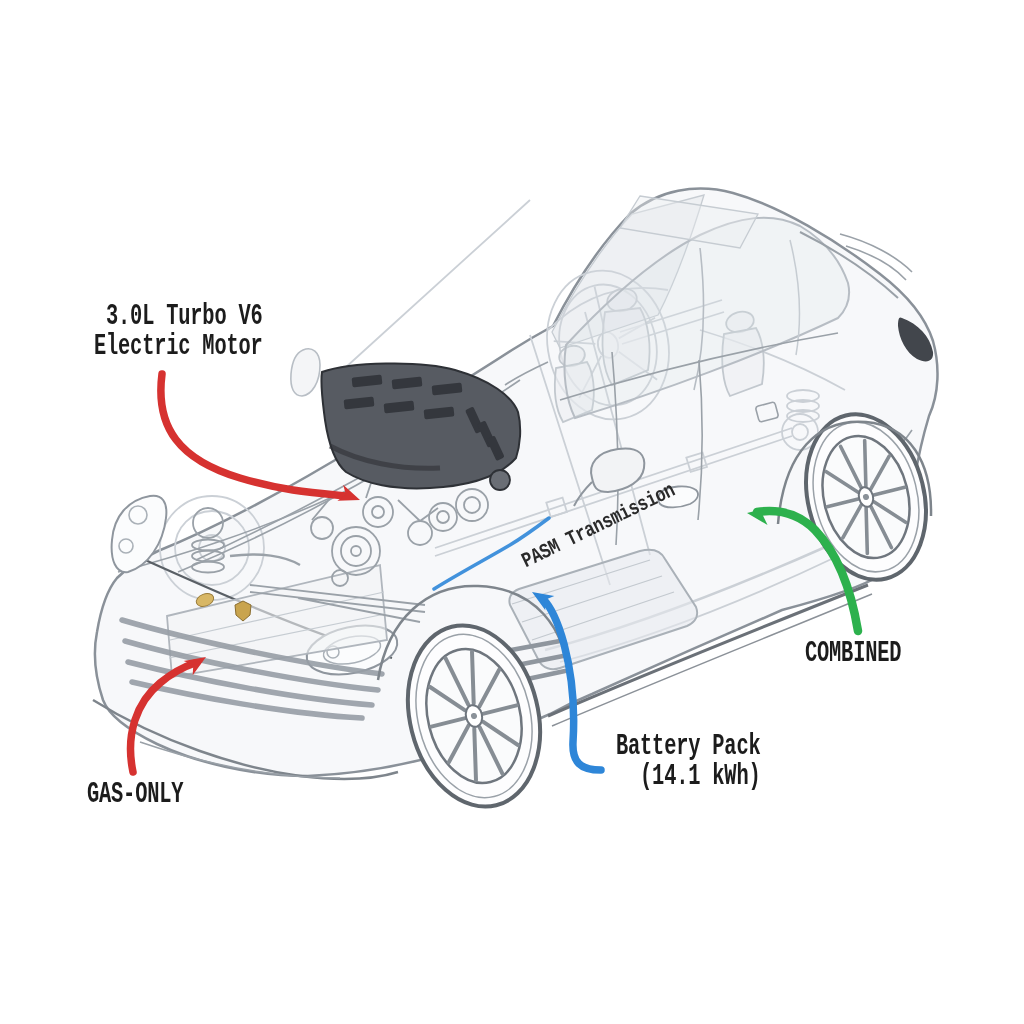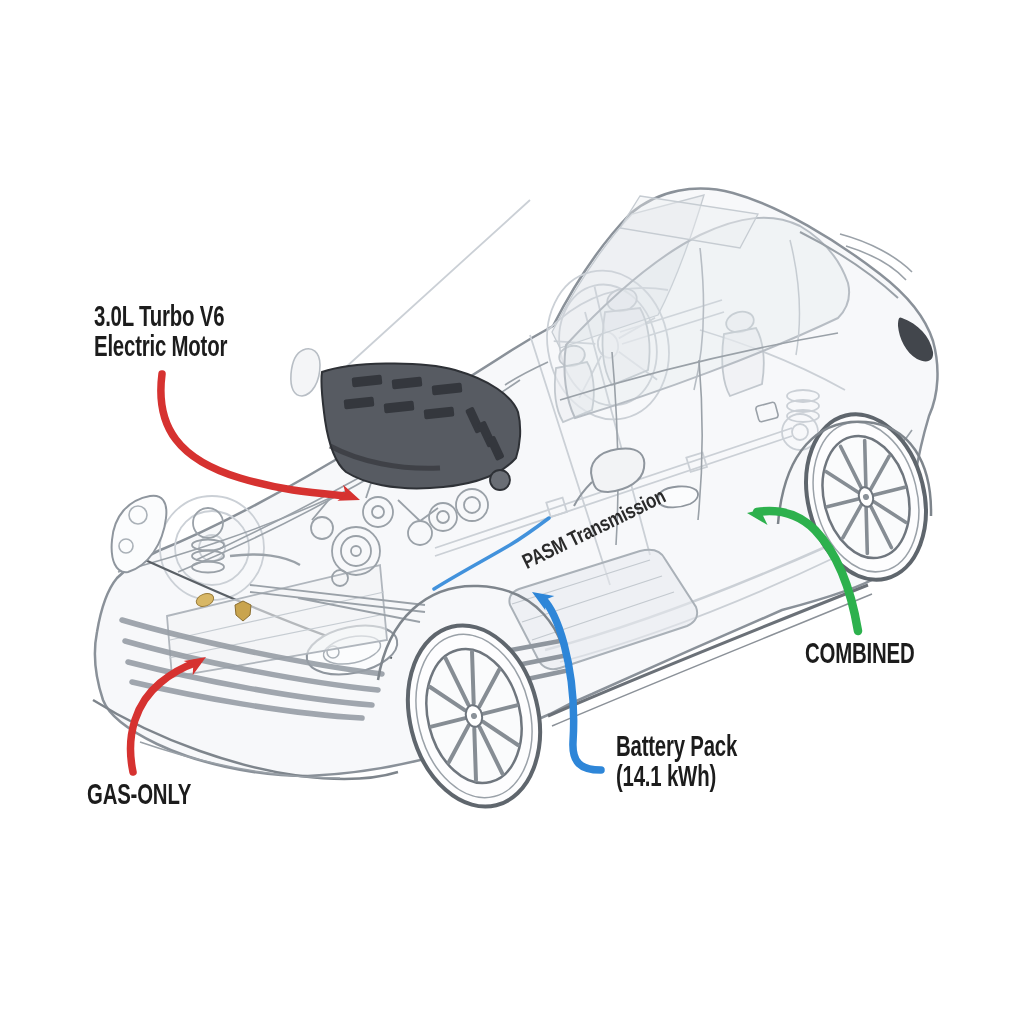--- a/index.html
+++ b/index.html
@@ -1,18 +1,19 @@
 <!DOCTYPE html>
 <html><head>
 <meta charset="utf-8">
 <style>
   html,body{margin:0;padding:0;background:#ffffff;}
   #stage{
     position:relative;width:1024px;height:1024px;background:#ffffff;overflow:hidden;
-    font-family:Liberation Sans, sans-serif;
+    font-family:Liberation Mono, monospace;
+    text-align:right;
   }
   #car-svg{position:absolute;left:0;top:0;}
   .lbl{
     position:absolute;font-weight:700;color:#1c1c1c;
     letter-spacing:-0.3px;transform-origin:left top;white-space:nowrap;
   }
   .lbl-lg{font-size:30px;line-height:30px;transform:scaleX(.68);}
   .lbl-rot{
     font-size:21px;line-height:21px;font-weight:700;color:#2a2a2a;
     transform-origin:left bottom;transform:rotate(-26deg) scaleX(.8);

